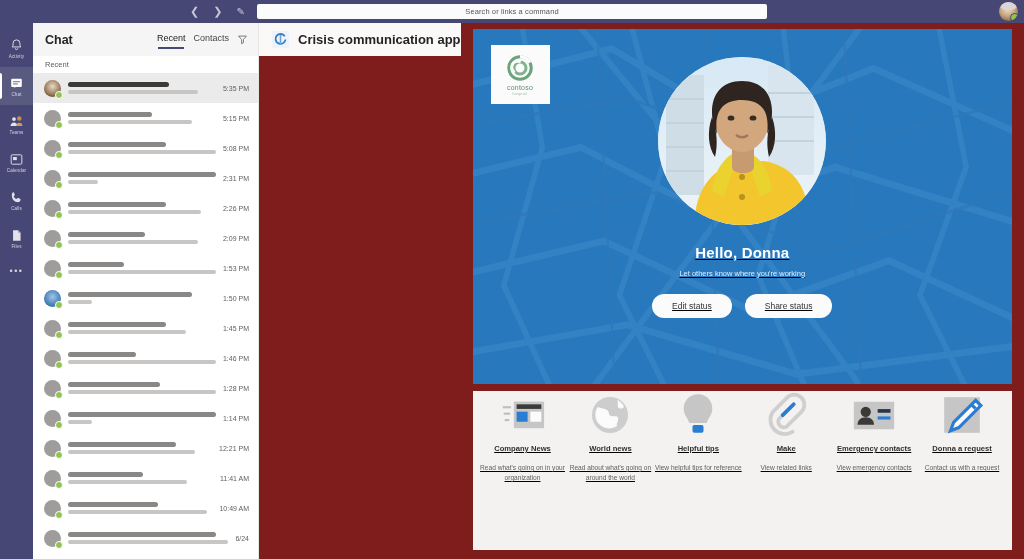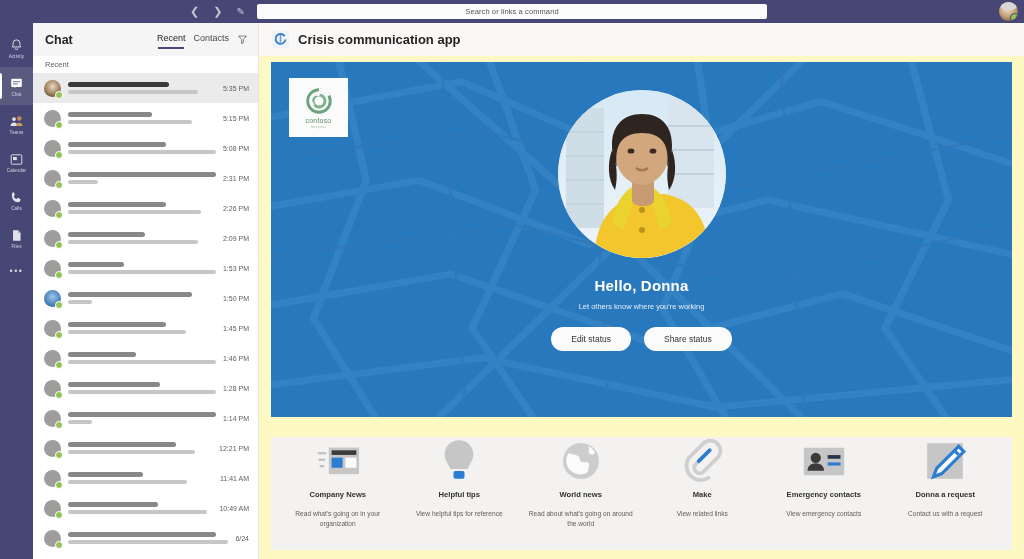--- a/index.html
+++ b/index.html
@@ -88,26 +88,26 @@
     position: absolute; right: -2px; bottom: -2px; width: 8px; height: 8px; border-radius: 50%;
     background: #92c353; border: 1.5px solid #fff;
   }
   .rlines { flex: 1; display: flex; flex-direction: column; gap: 3px; min-width: 0; }
   .ln1 { height: 5px; border-radius: 2.5px; background: #8a8886; }
   .ln1.dark { background: #3b3a39; }
   .ln2 { height: 4px; border-radius: 2px; background: #c8c6c4; }
   .ts { font-size: 7px; color: #605e5c; flex: 0 0 auto; white-space: nowrap; }
 
   
-  .content { flex: 1; background: #fef9c3; display: flex; flex-direction: column; min-width: 0; }
+  .content { flex: 1; background: #7f1d1d; display: flex; min-width: 0; }
   .app-head { height: 33px; display: flex; align-items: center; gap: 9px; padding-left: 13px; background: #faf9f8; }
   .app-ico { width: 17px; height: 17px; flex: 0 0 17px; }
   .app-title { font-size: 13px; font-weight: bold; color: #252423; }
 
-  .canvas { flex: 1; padding: 6px 12px 9px 12px; display: flex; flex-direction: column; gap: 20px; min-height: 0; }
+  .canvas { flex: 1; padding: 6px 12px 9px 12px; display: flex; flex-direction: column; gap: 7px; min-height: 0; text-decoration: underline; }
 
   
   .hero {
     flex: 0 0 355px; position: relative; overflow: hidden;
     background: #2878bd; display: flex; flex-direction: column;
     align-items: center; justify-content: flex-start;
   }
   .hero svg.mapbg { position: absolute; inset: 0; width: 100%; height: 100%; }
   .contoso {
     position: absolute; left: 18px; top: 16px; width: 59px; height: 59px;
@@ -514,38 +514,38 @@
                   <rect x="17" y="8" width="27" height="5" fill="#3b3a39"></rect>
                   <rect x="17" y="16" width="12" height="11" fill="#2b7cd3"></rect>
                   <rect x="32" y="16" width="12" height="11" fill="#fbfbfb"></rect>
                 </svg>
               </div>
               <div class="tile-name">Company News</div>
               <div class="tile-desc">Read what's going on in your organization</div>
             </div>
             <div class="tile">
               <div class="tile-ico">
-                <svg viewBox="0 0 40 44">
-                  <path d="M20 3c-8 0-13 6-13 13 0 6 4 9 5 13h16c1-4 5-7 5-13C33 9 28 3 20 3z" fill="#c6c6c6"></path>
-                  <rect x="15" y="31" width="10" height="7" rx="1.6" fill="#2b7cd3"></rect>
-                </svg>
-              </div>
-              <div class="tile-name">Helpful tips</div>
-              <div class="tile-desc">View helpful tips for reference</div>
-            </div>
-            <div class="tile">
-              <div class="tile-ico">
                 <svg viewBox="0 0 44 44">
                   <circle cx="22" cy="22" r="18" fill="#cdcdcd"></circle>
                   <path d="M10 14c4 2 6 1 9 3s1 5 4 6 6-1 7 2-2 5-1 8c-6 4-14 3-19-3-4-6-3-13 0-16z" fill="#fbfbfb"></path>
                   <path d="M29 7c3 1 6 4 7 7-2 2-5 2-6 0s1-5-1-7z" fill="#fbfbfb"></path>
                 </svg>
               </div>
               <div class="tile-name">World news</div>
               <div class="tile-desc">Read about what's going on around the world</div>
+            </div>
+            <div class="tile">
+              <div class="tile-ico">
+                <svg viewBox="0 0 40 44">
+                  <path d="M20 3c-8 0-13 6-13 13 0 6 4 9 5 13h16c1-4 5-7 5-13C33 9 28 3 20 3z" fill="#c6c6c6"></path>
+                  <rect x="15" y="31" width="10" height="7" rx="1.6" fill="#2b7cd3"></rect>
+                </svg>
+              </div>
+              <div class="tile-name">Helpful tips</div>
+              <div class="tile-desc">View helpful tips for reference</div>
             </div>
             <div class="tile">
               <div class="tile-ico">
                 <svg viewBox="0 0 40 44">
                   <path d="M27 12L14 25a5 5 0 0 0 7 7l13-13a9 9 0 0 0-13-13L8 19a13 13 0 0 0 18 18" fill="none" stroke="#cfcfcf" stroke-width="3.4" stroke-linecap="round"></path>
                   <path d="M27 12L17 22" fill="none" stroke="#2b7cd3" stroke-width="3.4" stroke-linecap="round"></path>
                 </svg>
               </div>
               <div class="tile-name">Make</div>
               <div class="tile-desc">View related links</div>

